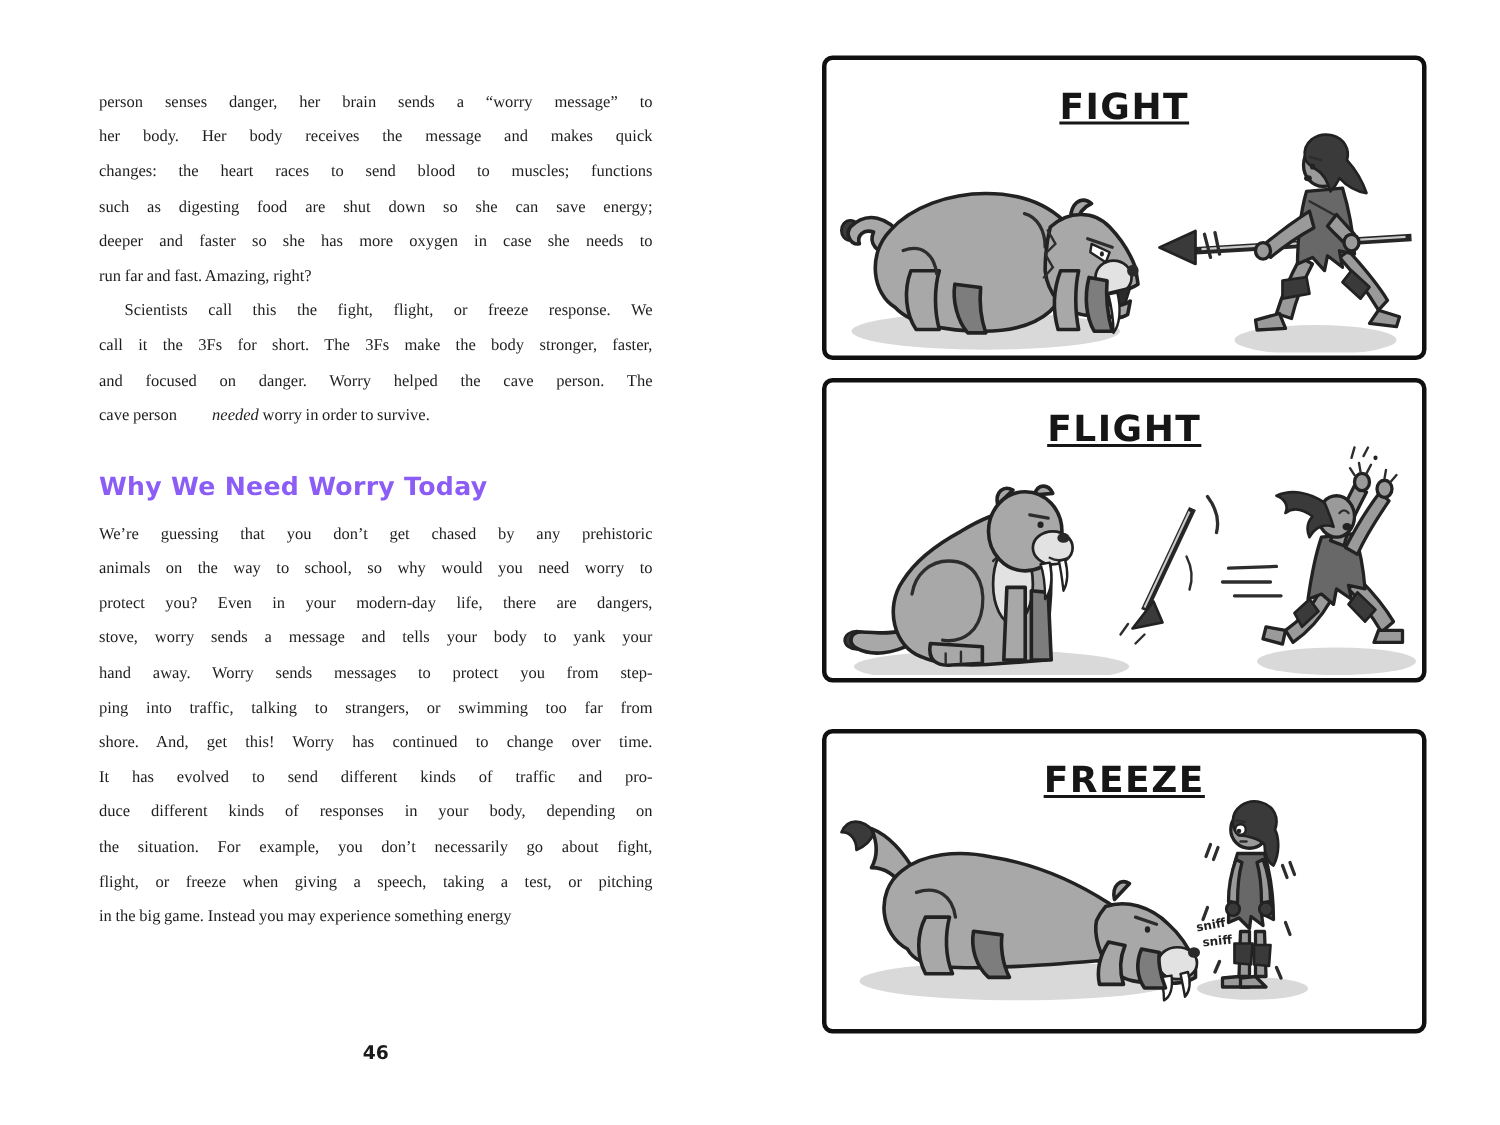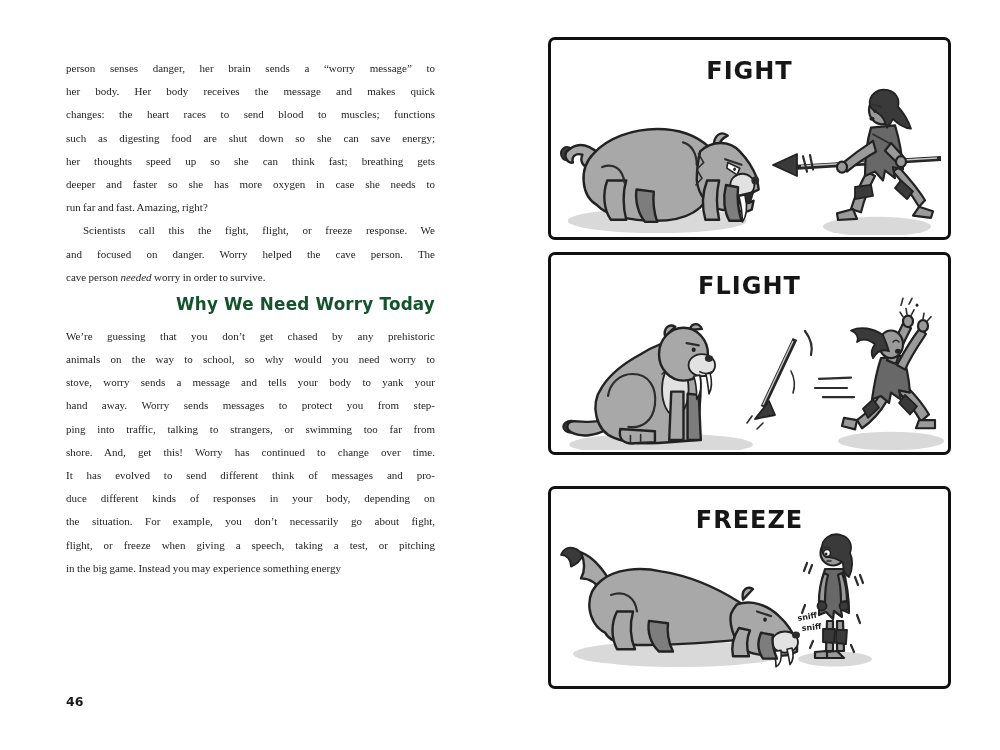--- a/index.html
+++ b/index.html
@@ -4,33 +4,33 @@
 <style>
   html,body{margin:0;padding:0;background:#ffffff;}
   #page{position:relative;width:1000px;height:750px;background:#ffffff;overflow:hidden;
         font-family:"Liberation Serif",serif;color:#1f1f1f;}
   
   .text-col{position:absolute;left:66px;top:57px;width:369px;}
   .para{font-size:11px;line-height:23.2px;word-spacing:-0.3px;color:#1e1e1e;}
   .bl{height:23.2px;overflow:hidden;text-align:justify;text-align-last:justify;}
   .bl.last{text-align-last:left;}
   .indent-first .bl:first-child{text-indent:17px;}
-  .bl em{font-style:italic;}
-  .heading{margin:2px 0 8px 0;text-align:right;font:700 16.8px/26px "DejaVu Sans",sans-serif;
-           color:#14532d;letter-spacing:0.2px;}
-  .pageno{position:absolute;left:66px;top:694px;width:369px;
+  .bl em{font-style:italic;margin-left:21px;}
+  .heading{margin:22px 0 8px 0;text-align:left;font:700 16.8px/26px "DejaVu Sans",sans-serif;
+           color:#8b5cf6;letter-spacing:0.2px;}
+  .pageno{position:absolute;left:66px;top:694px;width:369px;text-align:center;
           font:700 12.5px "DejaVu Sans",sans-serif;color:#1a1a1a;}
   
   .panel{position:absolute;left:548px;width:403px;height:203px;box-sizing:border-box;
          border:3px solid #101010;border-radius:7px;background:#ffffff;}
   #panel-fight{top:37px;}
   #panel-flight{top:252px;}
   #panel-freeze{top:486px;}
   .panel-title{margin-top:19px;text-align:center;font:700 24px/24px "DejaVu Sans",sans-serif;
-               letter-spacing:1px;color:#161616;}
+               letter-spacing:1px;color:#161616;text-decoration:underline;}
   .panel svg{position:absolute;left:0;top:40px;width:397px;height:155px;display:block;}
   .panel svg *{vector-effect:non-scaling-stroke;}
   
   .f-body{fill:#a8a8a8;stroke:#222;stroke-width:2.4;stroke-linejoin:round;}
   .f-dark{fill:#7d7d7d;stroke:#222;stroke-width:2.4;stroke-linejoin:round;}
   .f-light{fill:#e2e2e2;stroke:#222;stroke-width:1.8;stroke-linejoin:round;}
   .f-ink{fill:#3a3a3a;stroke:#222;stroke-width:1.8;stroke-linejoin:round;}
   .f-skin{fill:#9a9a9a;stroke:#222;stroke-width:2.2;stroke-linejoin:round;}
   .f-dress{fill:#686868;stroke:#222;stroke-width:2.2;stroke-linejoin:round;}
   .f-white{fill:#ffffff;stroke:#222;stroke-width:1.6;stroke-linejoin:round;}
@@ -43,38 +43,39 @@
 <body>
 
 <div id="page">
 
   <div class="text-col">
     <div class="para">
         <div class="bl">person senses danger, her brain sends a “worry message” to</div>
         <div class="bl">her body. Her body receives the message and makes quick</div>
         <div class="bl">changes: the heart races to send blood to muscles; functions</div>
         <div class="bl">such as digesting food are shut down so she can save energy;</div>
-        <div class="bl">her thoughts speed up so she can think fast; breathing gets</div>
         <div class="bl">deeper and faster so she has more oxygen in case she needs to</div>
         <div class="bl last">run far and fast. Amazing, right?</div>
       </div>
     <div class="para indent-first">
         <div class="bl">Scientists call this the fight, flight, or freeze response. We</div>
+        <div class="bl">call it the 3Fs for short. The 3Fs make the body stronger, faster,</div>
         <div class="bl">and focused on danger. Worry helped the cave person. The</div>
         <div class="bl last"><span>cave person </span><em>needed</em><span> worry in order to survive.</span></div>
       </div>
     <h2 class="heading">Why We Need Worry Today</h2>
     <div class="para">
         <div class="bl">We’re guessing that you don’t get chased by any prehistoric</div>
         <div class="bl">animals on the way to school, so why would you need worry to</div>
+        <div class="bl">protect you? Even in your modern-day life, there are dangers,</div>
         <div class="bl">stove, worry sends a message and tells your body to yank your</div>
         <div class="bl">hand away. Worry sends messages to protect you from step-</div>
         <div class="bl">ping into traffic, talking to strangers, or swimming too far from</div>
         <div class="bl">shore. And, get this! Worry has continued to change over time.</div>
-        <div class="bl">It has evolved to send different think of messages and pro-</div>
+        <div class="bl">It has evolved to send different kinds of traffic and pro-</div>
         <div class="bl">duce different kinds of responses in your body, depending on</div>
         <div class="bl">the situation. For example, you don’t necessarily go about fight,</div>
         <div class="bl">flight, or freeze when giving a speech, taking a test, or pitching</div>
         <div class="bl last">in the big game. Instead you may experience something energy</div>
       </div>
   </div>
   <div class="pageno">46</div>
 
   <section class="panel" id="panel-fight">
     <div class="panel-title">FIGHT</div>

